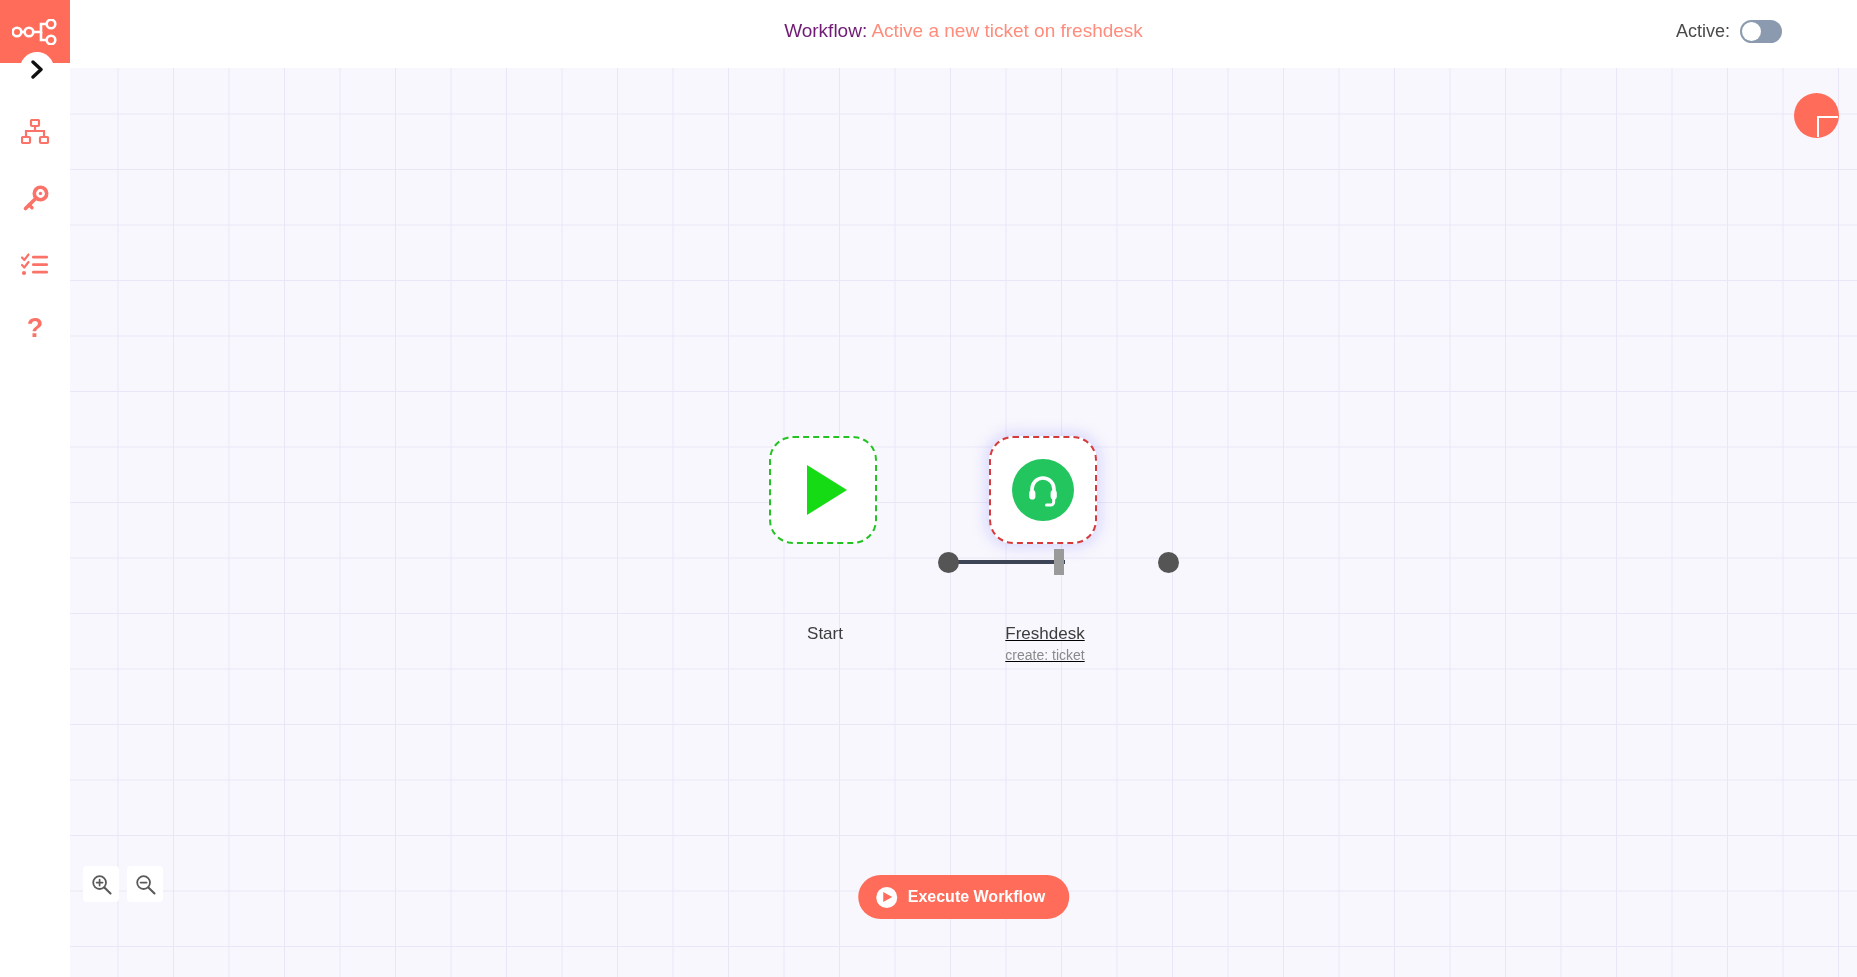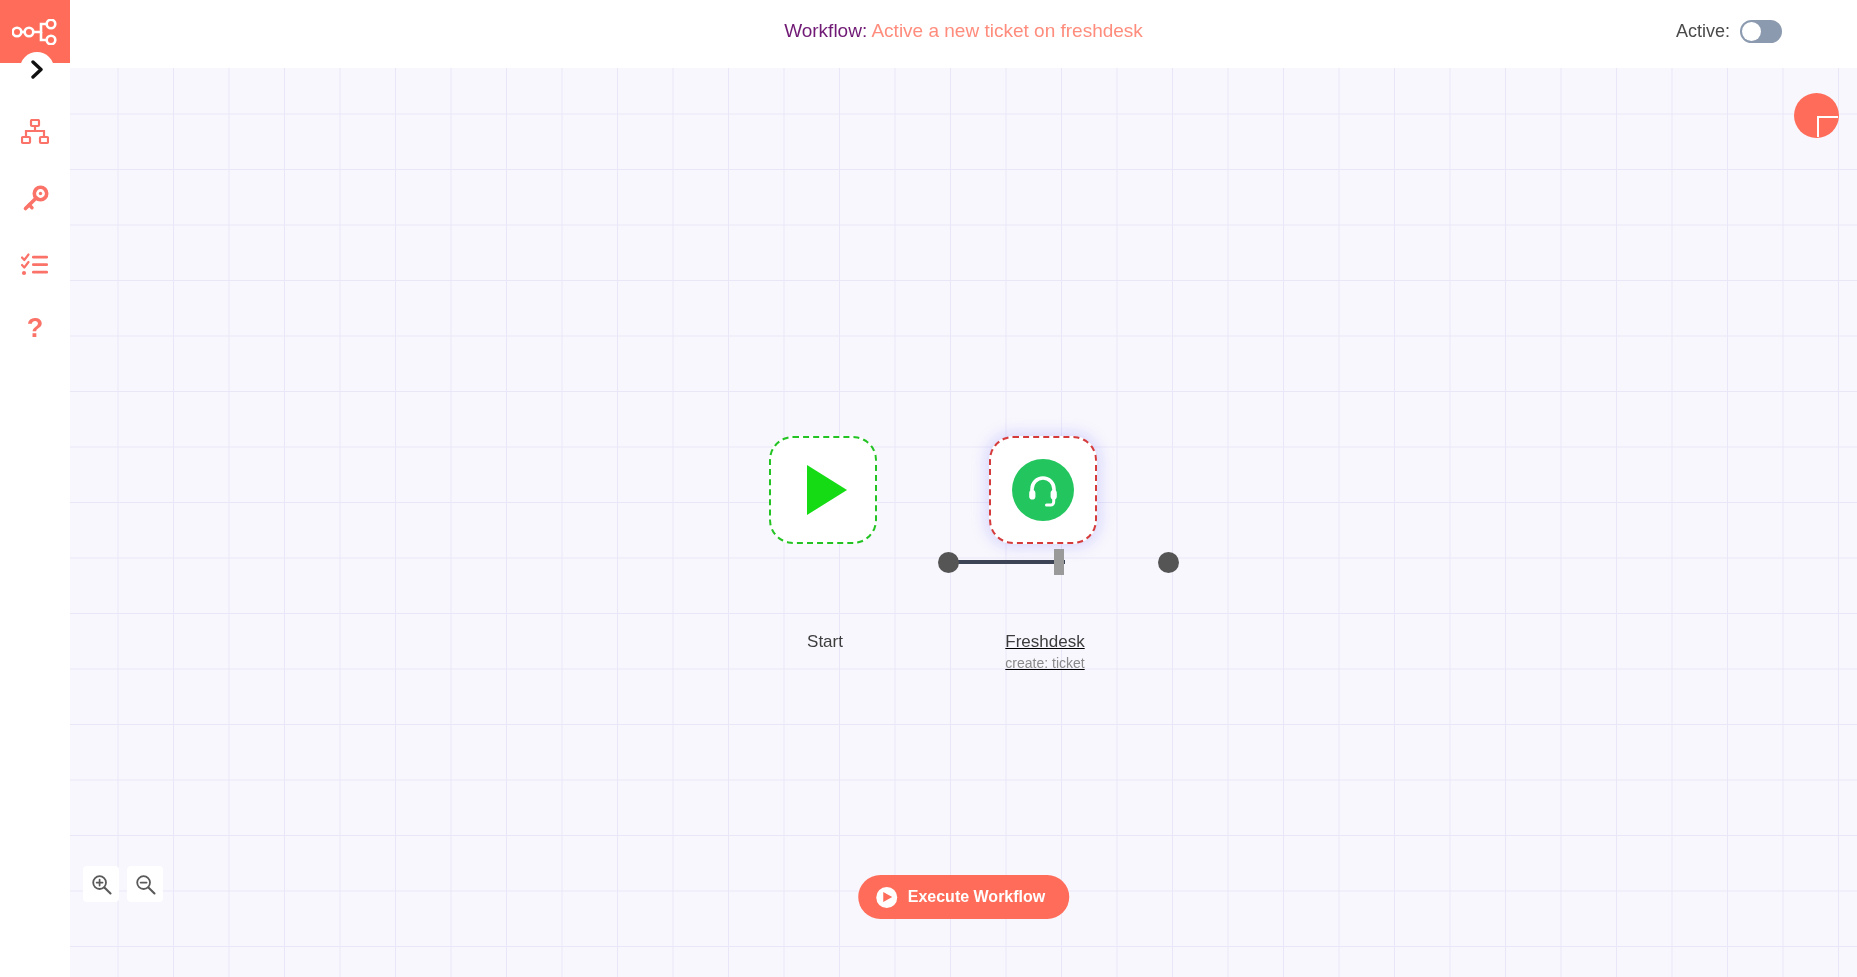--- a/index.html
+++ b/index.html
@@ -194,21 +194,20 @@
   .node-caption {
     position: absolute;
     width: 220px;
     text-align: center;
     z-index: 10;
   }
   .node-caption .cap-title {
     font-size: 17px;
     color: #3d3d3d;
     line-height: 22px;
-    margin-top: 8px;
   }
   .node-caption .cap-sub {
     font-size: 14px;
     color: #8a8a8a;
     line-height: 20px;
   }
   .caption-start { left: 645px; top: 555px; }
   .caption-freshdesk { left: 865px; top: 555px; text-decoration: underline; }
 
   .start-triangle {

